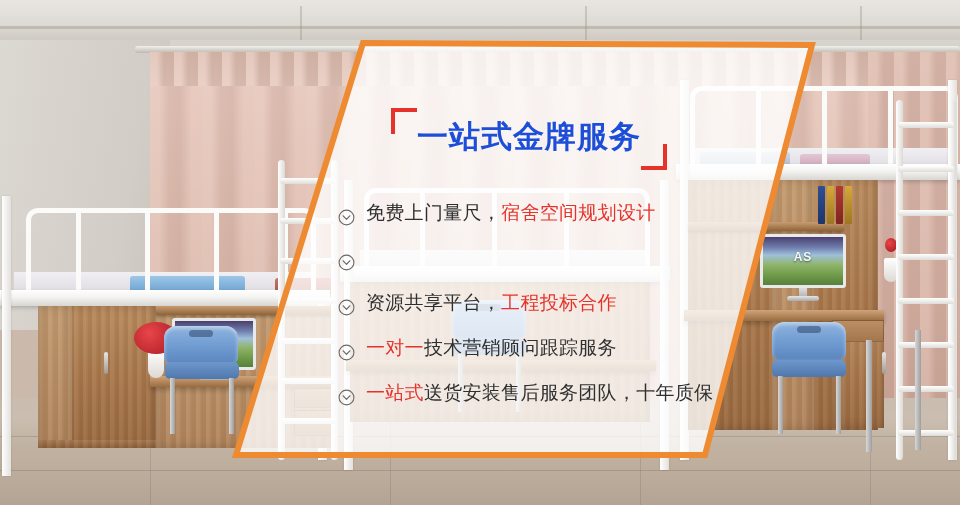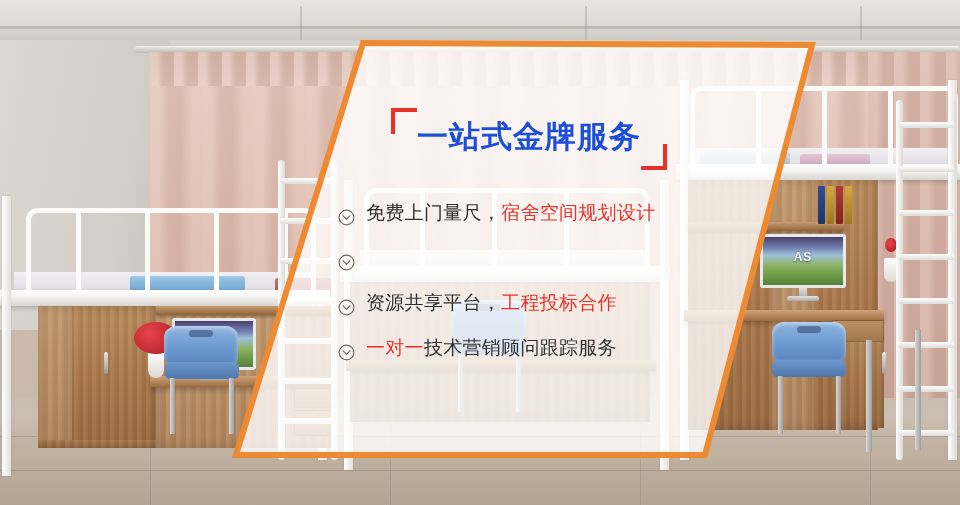--- a/index.html
+++ b/index.html
@@ -496,16 +496,25 @@
       <div class="li">
         <span class="li-icon">
           <svg width="17" height="17" viewBox="0 0 17 17">
             <circle cx="8.5" cy="8.5" r="7.4" fill="none" stroke="#6b6b6b" stroke-width="1.1"></circle>
             <polyline points="5.2,6.8 8.5,10.4 11.8,6.8" fill="none" stroke="#6b6b6b" stroke-width="1.2" stroke-linecap="round" stroke-linejoin="round"></polyline>
           </svg>
         </span>
         <span class="li-text"><span></span><span class="hl">一对一</span><span>技术营销顾问跟踪服务</span></span>
       </div>
 
+      <div class="li">
+        <span class="li-icon">
+          <svg width="17" height="17" viewBox="0 0 17 17">
+            <circle cx="8.5" cy="8.5" r="7.4" fill="none" stroke="#6b6b6b" stroke-width="1.1"></circle>
+            <polyline points="5.2,6.8 8.5,10.4 11.8,6.8" fill="none" stroke="#6b6b6b" stroke-width="1.2" stroke-linecap="round" stroke-linejoin="round"></polyline>
+          </svg>
+        </span>
+        <span class="li-text"><span></span><span class="hl">一站式</span><span>送货安装售后服务团队，十年质保</span></span>
+      </div>
 
     </div>
   </div>
 </div>
 
 </body></html>

